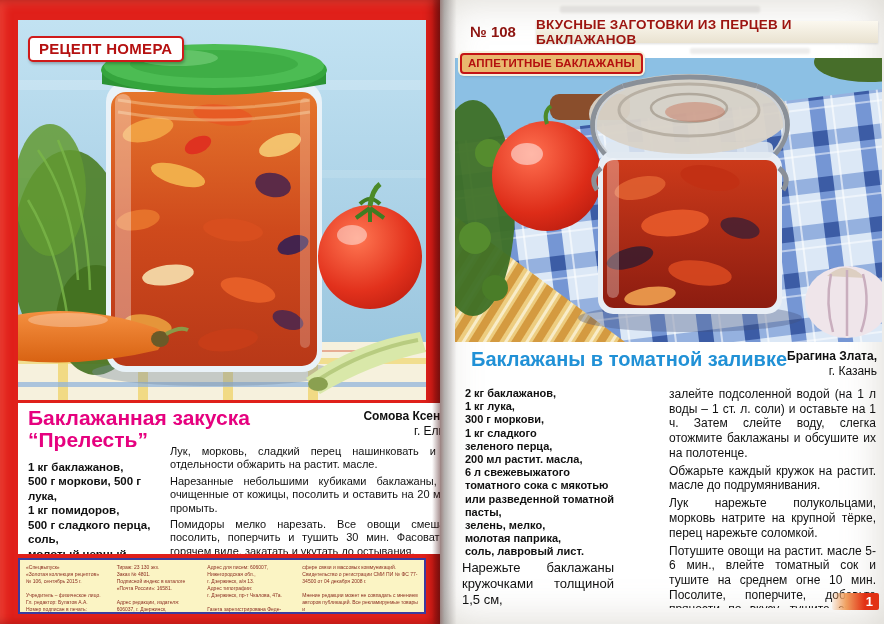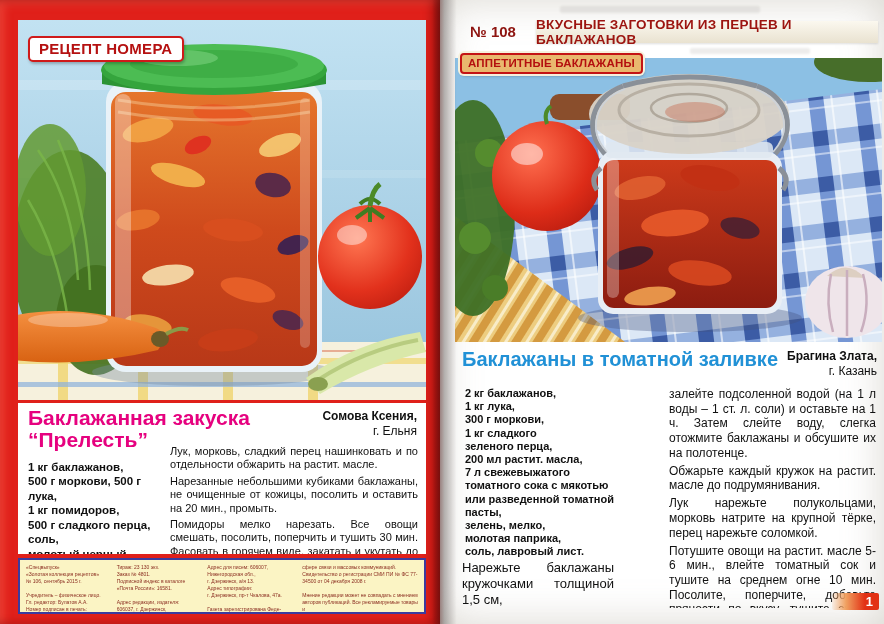--- a/index.html
+++ b/index.html
@@ -7,21 +7,21 @@
           font-family:"Liberation Sans",sans-serif;display:flex;background:#777;}
 
   
   .left-page{position:relative;width:440px;height:624px;background:#e0201a;
              box-shadow:inset -8px 0 10px rgba(90,0,0,.45), inset 4px 4px 8px rgba(255,120,100,.35);}
   .left-photo{position:absolute;left:18px;top:20px;width:408px;height:380px;background:#0f766e;overflow:hidden;}
   .left-photo svg{display:block;width:100%;height:100%;}
   .badge-recept{position:absolute;left:28px;top:36px;background:#ffffff;border:2px solid #cf1a1a;
                 border-radius:5px;padding:2px 9px 3px;color:#b51111;font-weight:bold;font-size:15px;
                 letter-spacing:.3px;box-shadow:1px 2px 3px rgba(0,0,0,.25);}
-  .left-box{position:absolute;left:18px;top:403px;width:408px;height:151px;background:#ffffff;overflow:hidden;}
+  .left-box{position:absolute;left:18px;top:403px;width:408px;height:151px;background:#ffffff;overflow:hidden;padding-left:41px;}
   .left-title{position:absolute;left:10px;top:4px;width:310px;color:#e6017f;font-weight:bold;
               font-size:21px;line-height:1.07;}
   .left-author{position:absolute;right:9px;top:6px;text-align:right;font-size:12px;line-height:1.25;color:#101010;}
   .author-name{font-weight:bold;}
   .left-ingredients{position:absolute;left:10px;top:57px;width:138px;font-weight:bold;
                     font-size:11.5px;line-height:1.26;color:#101010;}
   .left-steps{position:absolute;left:152px;top:42px;right:8px;font-size:11px;line-height:1.22;
               color:#111;text-align:justify;}
   .left-steps p{margin:0 0 3px 0;}
   .imprint{position:absolute;left:18px;top:558px;width:408px;height:56px;background:#fbf4c4;
@@ -41,21 +41,21 @@
   .header-band{position:absolute;left:96px;right:6px;top:21px;height:22px;
                background:linear-gradient(180deg,#fbf8ef,#e9e2d0);display:flex;align-items:center;
                justify-content:flex-end;padding-right:6px;color:#9c1410;font-weight:bold;font-size:13.5px;
                letter-spacing:.2px;box-shadow:0 1px 2px rgba(0,0,0,.12);}
   .right-photo{position:absolute;left:15px;top:58px;right:2px;height:284px;background:#cfdcee;overflow:hidden;}
   .right-photo svg{display:block;width:100%;height:100%;}
   .badge-appetit{position:absolute;left:20px;top:53px;z-index:3;background:#e9b86e;
                  border:2px solid #c41414;border-radius:4px;box-shadow:0 0 0 2px #f6f1dd,1px 2px 3px rgba(0,0,0,.3);
                  color:#b40f0f;font-weight:bold;font-size:11.5px;padding:2px 6px 3px;letter-spacing:.2px;text-align:right;}
   .right-title-row{position:absolute;left:22px;right:7px;top:349px;display:flex;
-                   justify-content:space-between;align-items:flex-start;}
+                   justify-content:flex-end;align-items:flex-start;}
   .right-title{color:#2191d6;font-weight:bold;font-size:20px;line-height:1;}
   .right-author{text-align:right;font-size:12px;line-height:1.25;color:#101010;flex-shrink:0;}
   .right-cols{position:absolute;left:22px;right:8px;top:387px;bottom:16px;display:flex;gap:11px;overflow:hidden;}
   .right-ing-col{width:152px;flex-shrink:0;display:flex;flex-direction:column;align-items:flex-end;}
   .right-ingredients{font-weight:bold;font-size:11px;line-height:1.2;color:#101010;}
   .right-ing-note{margin-top:auto;font-size:13px;line-height:1.22;text-align:justify;color:#111;}
   .right-steps{flex:1;font-size:12px;line-height:1.22;color:#111;text-align:justify;margin-left:44px;}
   .right-steps p{margin:0 0 3.5px 0;}
   .page-tab{position:absolute;right:5px;bottom:14px;width:47px;height:17px;border-radius:2px;
             background:linear-gradient(90deg, rgba(242,180,130,.15), #f0a060 30%, #e23114 70%);
@@ -317,21 +317,21 @@
 
     <div class="right-cols">
       <div class="right-ing-col">
         <div class="right-ingredients">
             <div>2 кг баклажанов,</div>
             <div>1 кг лука,</div>
             <div>300 г моркови,</div>
             <div>1 кг сладкого</div>
             <div>зеленого перца,</div>
             <div>200 мл растит. масла,</div>
-            <div>7 л свежевыжатого</div>
+            <div>6 л свежевыжатого</div>
             <div>томатного сока с мякотью</div>
             <div>или разведенной томатной</div>
             <div>пасты,</div>
             <div>зелень, мелко,</div>
             <div>молотая паприка,</div>
             <div>соль, лавровый лист.</div>
           </div>
         <div class="right-ing-note">Нарежьте баклажаны кружочками толщиной 1,5 см,</div>
       </div>
       <div class="right-steps">

